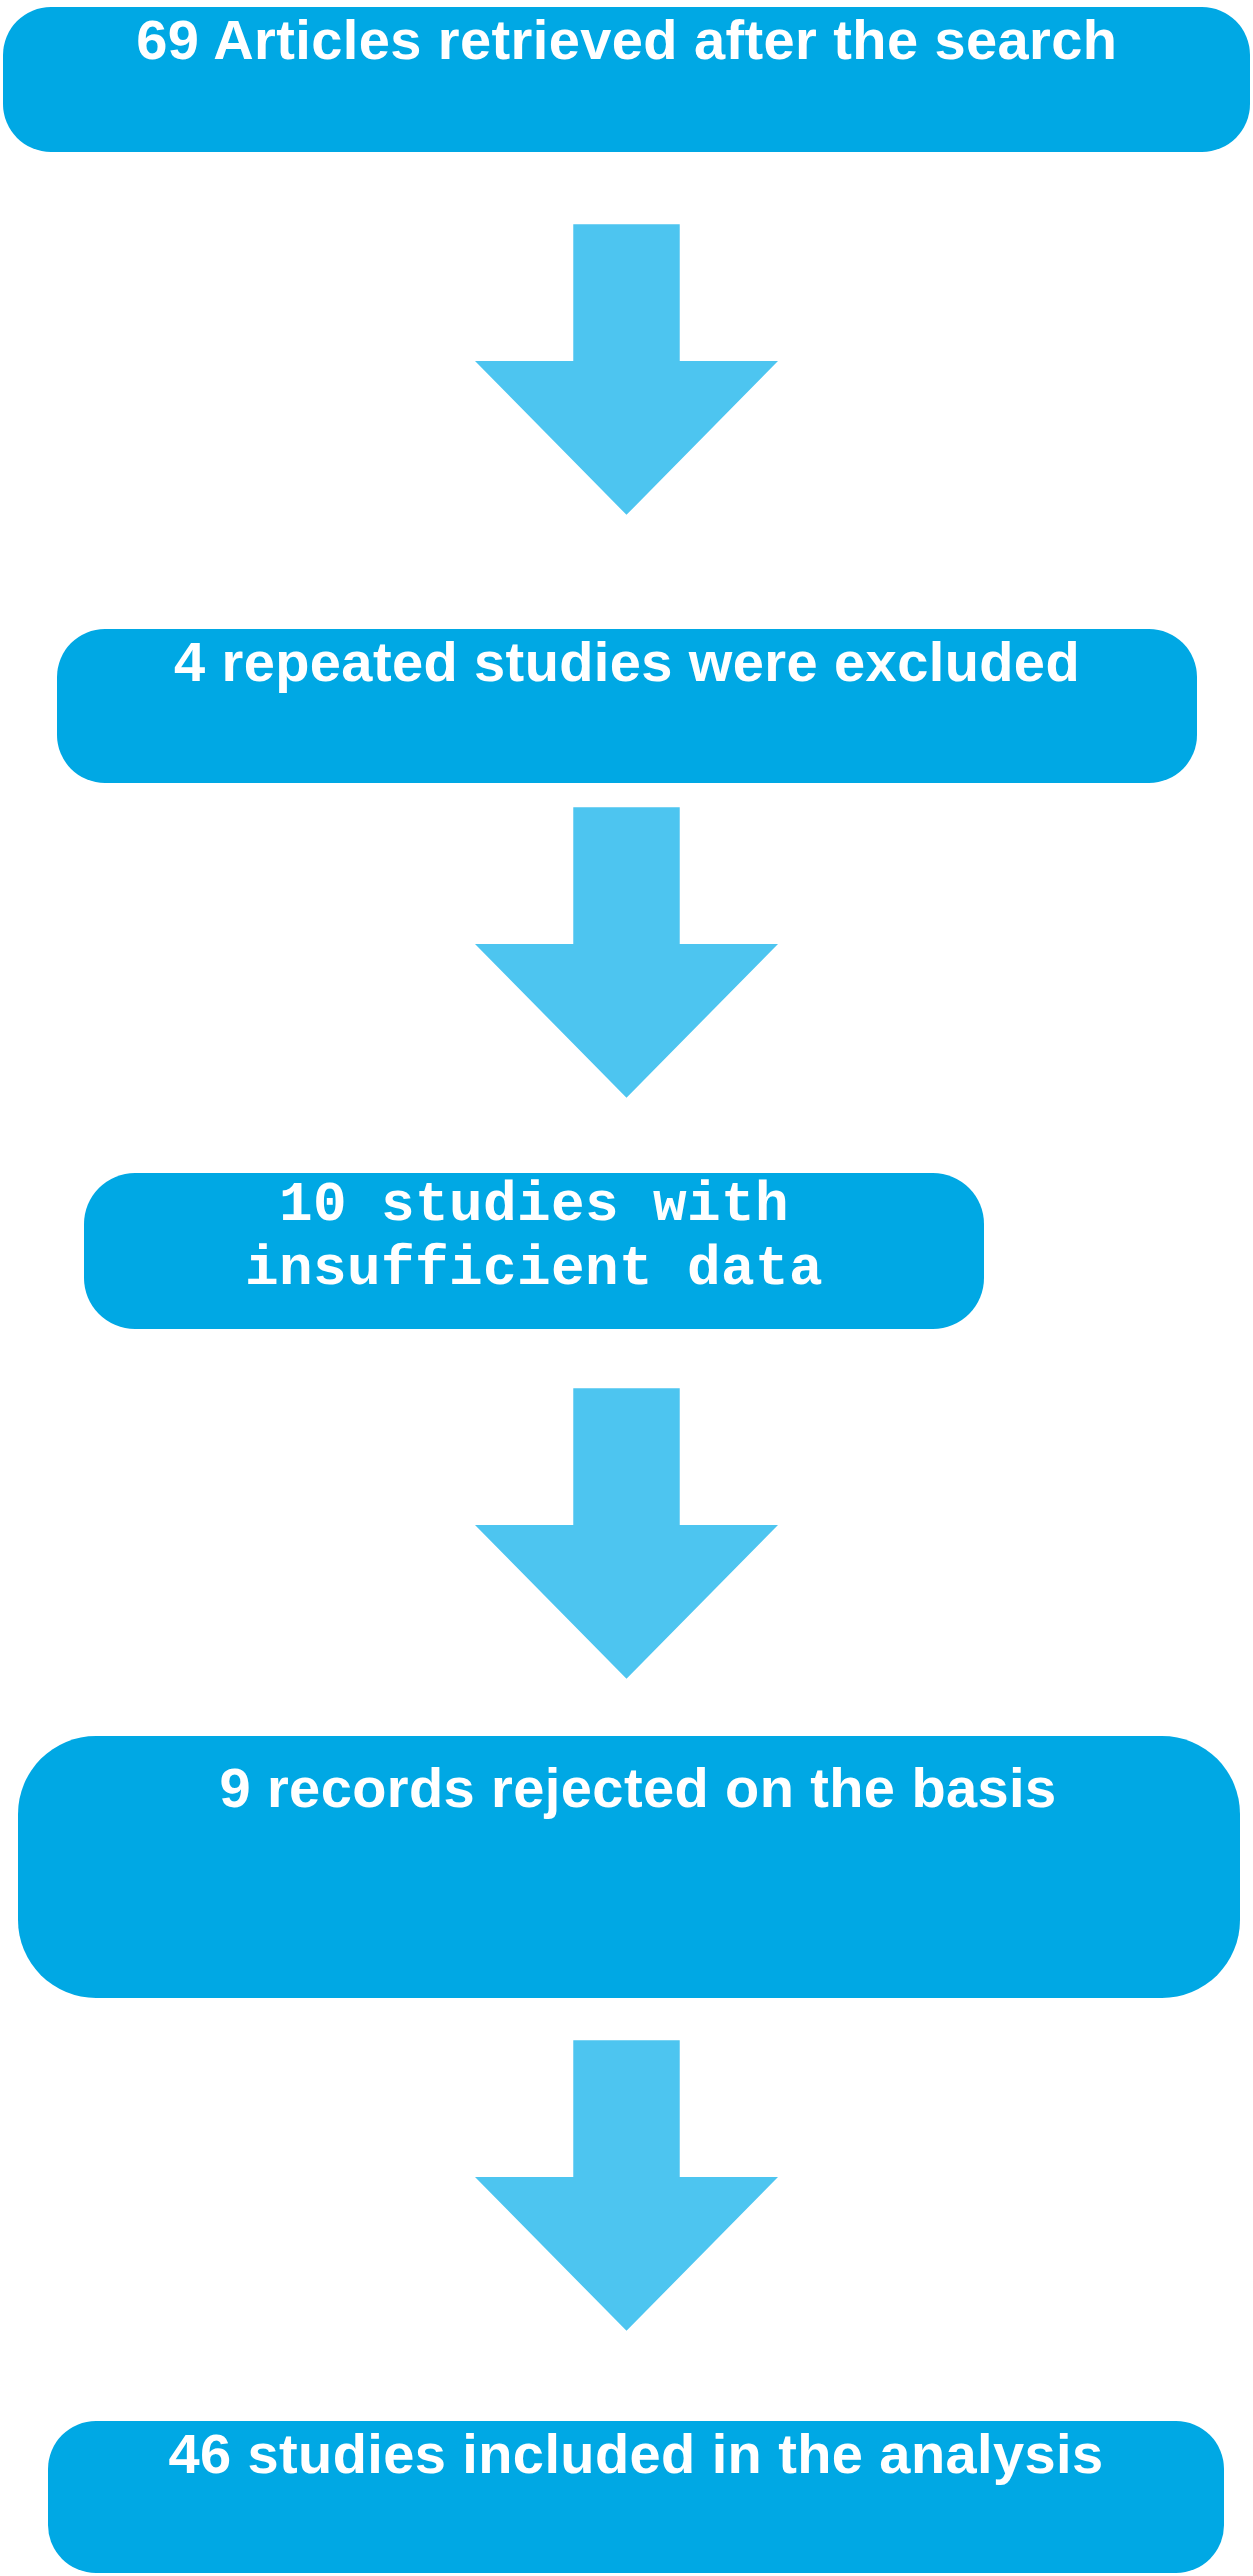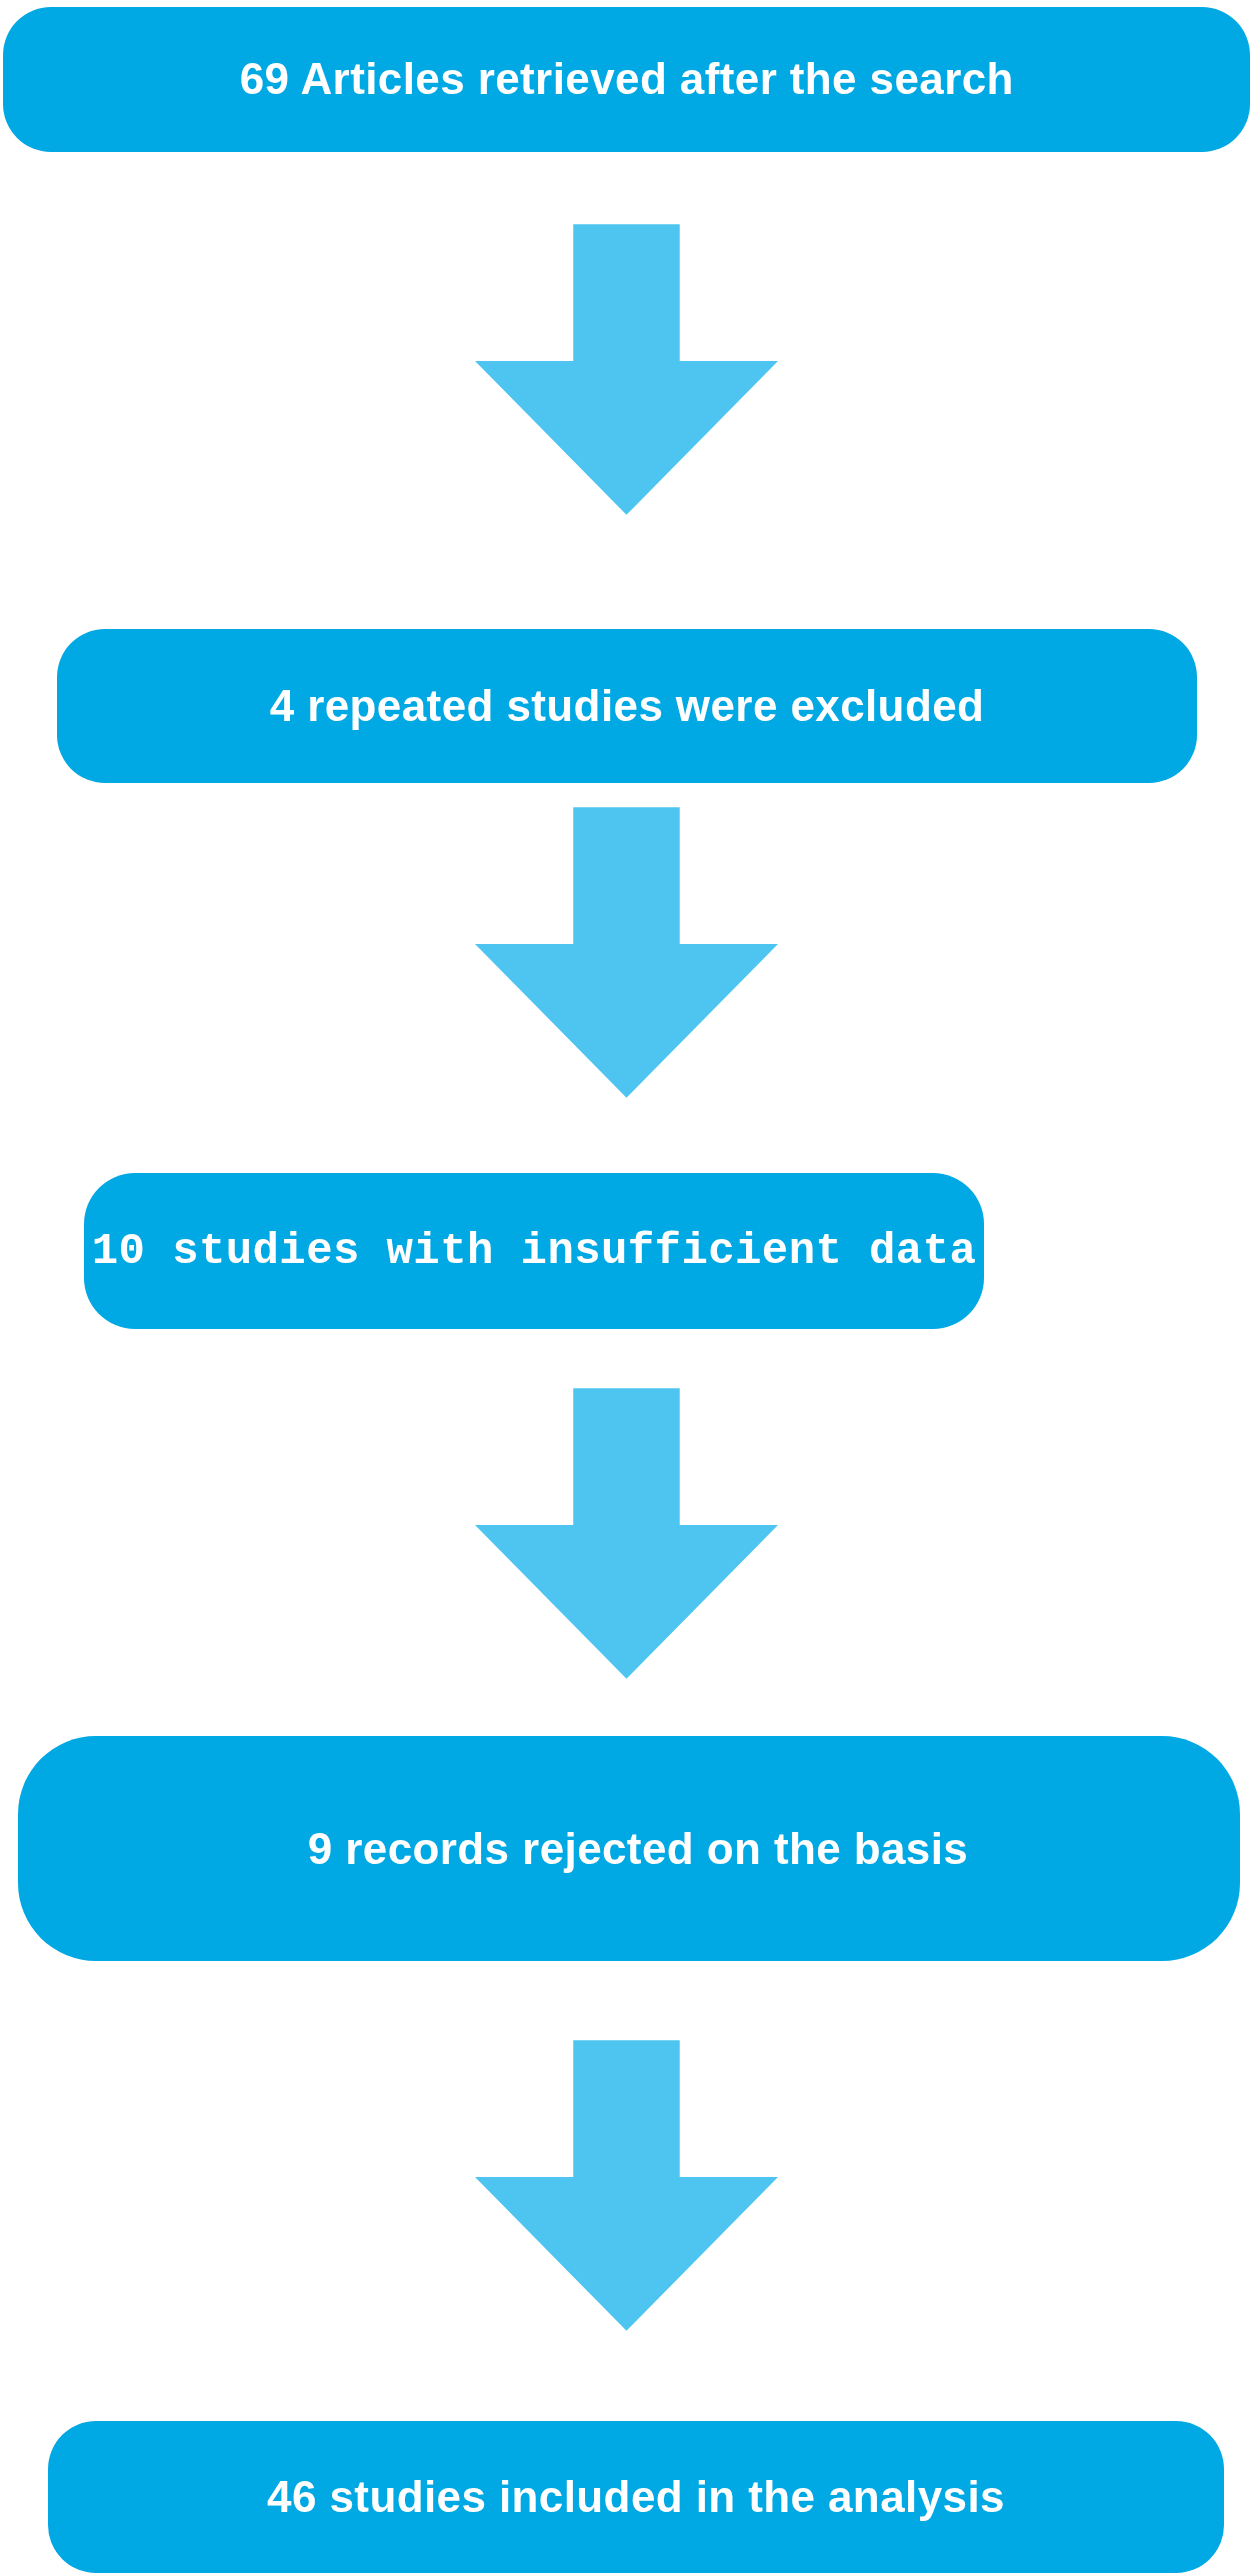--- a/index.html
+++ b/index.html
@@ -18,31 +18,31 @@
     font-family: "Liberation Sans", sans-serif;
     overflow: hidden;
   }
   .box {
     position: absolute;
     background: var(--box-fill);
     color: var(--text-color);
     display: flex;
     flex-direction: column;
     align-items: center;
-    justify-content: center;
+    justify-content: flex-start;
     text-align: center;
     font-weight: bold;
-    font-size: 44px;
+    font-size: 56px;
     letter-spacing: 0.4px;
   }
   .box .line { display: block; }
   .box1 { left: 3.3px;   top: 6.6px;    width: 1247px; height: 145px; border-radius: 48px; }
   .box2 { left: 57px;  top: 586px;  width: 1140px; height: 154px; border-radius: 48px; margin-top: 43px; }
   .box3 { left: 84px; top: 1173px; width: 900px; height: 156px; border-radius: 51px; font-family: Liberation Mono, monospace; }
-  .box4 { left: 18px;  top: 1736px; width: 1222px; height: 225px; border-radius: 78px; line-height: 1.85; padding-left: 18px; }
+  .box4 { left: 18px;  top: 1736px; width: 1222px; height: 262px; border-radius: 78px; line-height: 1.85; padding-left: 18px; }
   .box5 { left: 48px;  top: 2421px; width: 1176px; height: 152px; border-radius: 48px; }
   .arrow {
     position: absolute;
     left: 475px;
     width: 303px;
     height: 291px;
   }
   .arrow polygon { fill: var(--arrow-fill); }
   .arrow1 { top: 224px; }
   .arrow2 { top: 807px; }

